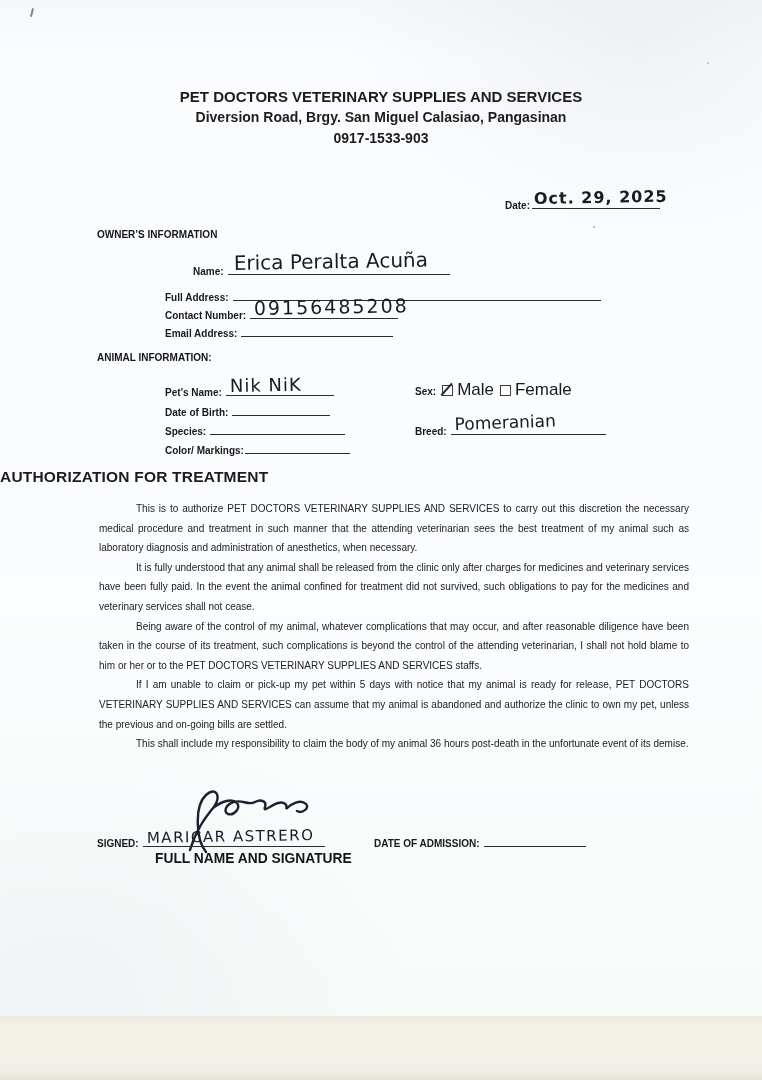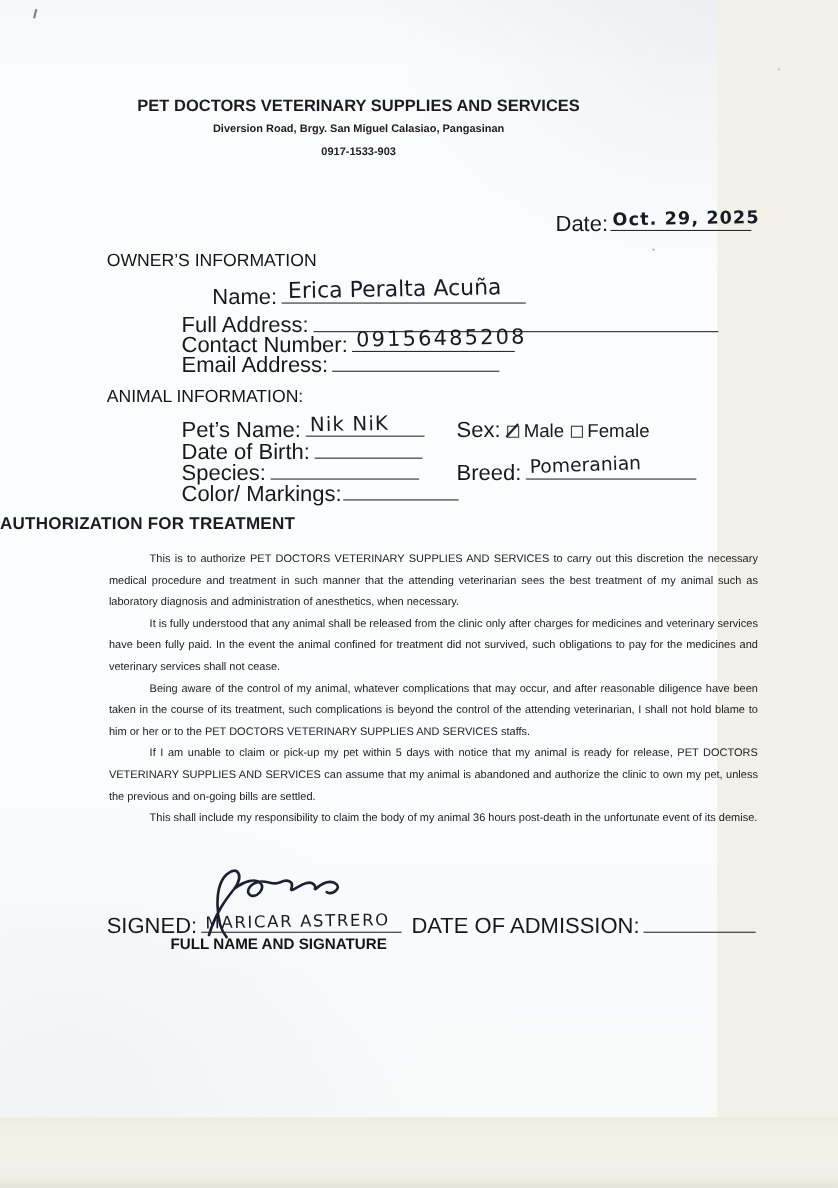--- a/index.html
+++ b/index.html
@@ -2,47 +2,47 @@
 <html><head>
 <meta charset="utf-8">
 <style>
   html,body{margin:0;padding:0;}
   body{
     width:762px;height:1080px;position:relative;overflow:hidden;
     font-family:"Liberation Sans",sans-serif;
     background:#f2f0e8;
   }
   .paper{
-    position:absolute;left:0;top:0;width:652px;height:1016px;
+    position:absolute;left:0;top:0;width:762px;height:1016px;
     background:
       radial-gradient(420px 300px at 640px 40px, rgba(205,212,218,.25), rgba(0,0,0,0) 70%),
       radial-gradient(500px 380px at 60px 980px, rgba(205,210,214,.18), rgba(0,0,0,0) 70%),
       linear-gradient(180deg,#f5f7f8 0%,#fbfcfd 6%,#fcfdfe 60%,#f8fafa 100%);
     color:#1c1c1e;
   }
   .sheet-under{
     position:absolute;left:0;top:1016px;width:762px;height:64px;
     background:linear-gradient(180deg,#eceade 0%,#f2f0e6 10%,#f1efe7 84%,#e6e4d9 100%);
   }
   .speck{position:absolute;background:#5a5d62;border-radius:1px;}
   .header{position:absolute;left:0;top:86px;width:100%;text-align:center;font-weight:bold;}
   .header .h-title{font-size:15px;line-height:21px;}
-  .header .h-sub{font-size:10px;line-height:21px;}
+  .header .h-sub{font-size:14px;line-height:21px;}
   .field{position:absolute;white-space:nowrap;}
-  .flabel{font-weight:normal;font-size:20px;color:#17181a;}
+  .flabel{font-weight:bold;font-size:10px;color:#17181a;}
   .fline{
     display:inline-block;position:relative;vertical-align:baseline;
     border-bottom:1.6px solid #2b2c2e;height:15px;margin-left:4px;
   }
   .hand{
     position:absolute;white-space:nowrap;color:#161b26;
     font-family:"DejaVu Sans",sans-serif;
     transform:rotate(-1deg);transform-origin:left bottom;
   }
-  .section-head{position:absolute;font-weight:normal;font-size:16px;color:#141517;}
+  .section-head{position:absolute;font-weight:bold;font-size:10px;color:#141517;}
   .cb{
     display:inline-block;width:9px;height:9px;border:1.4px solid #3a3c40;
     position:relative;top:1px;margin:0 4px 0 6px;background:#fdfdfd;
   }
   .cb.checked::after{
     content:"";position:absolute;left:-1px;bottom:-1px;width:16px;height:2px;
     background:#22252e;transform:rotate(-48deg);transform-origin:left bottom;
   }
   .cb-label{font-size:17px;color:#17181a;}
   .auth-title{position:absolute;left:0;top:468px;width:100%;text-align:left;font-weight:bold;font-size:15.5px;letter-spacing:.2px;}

